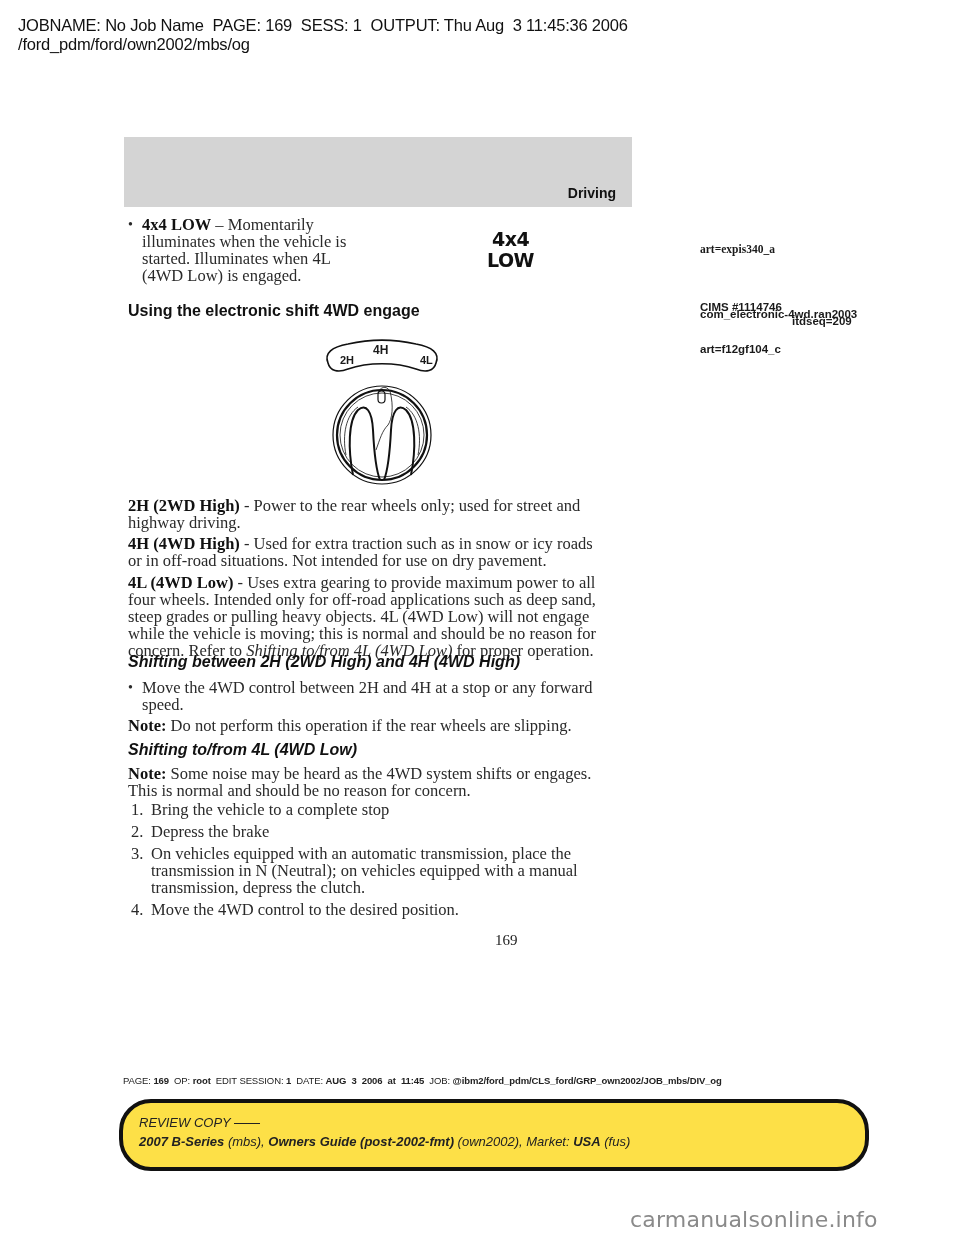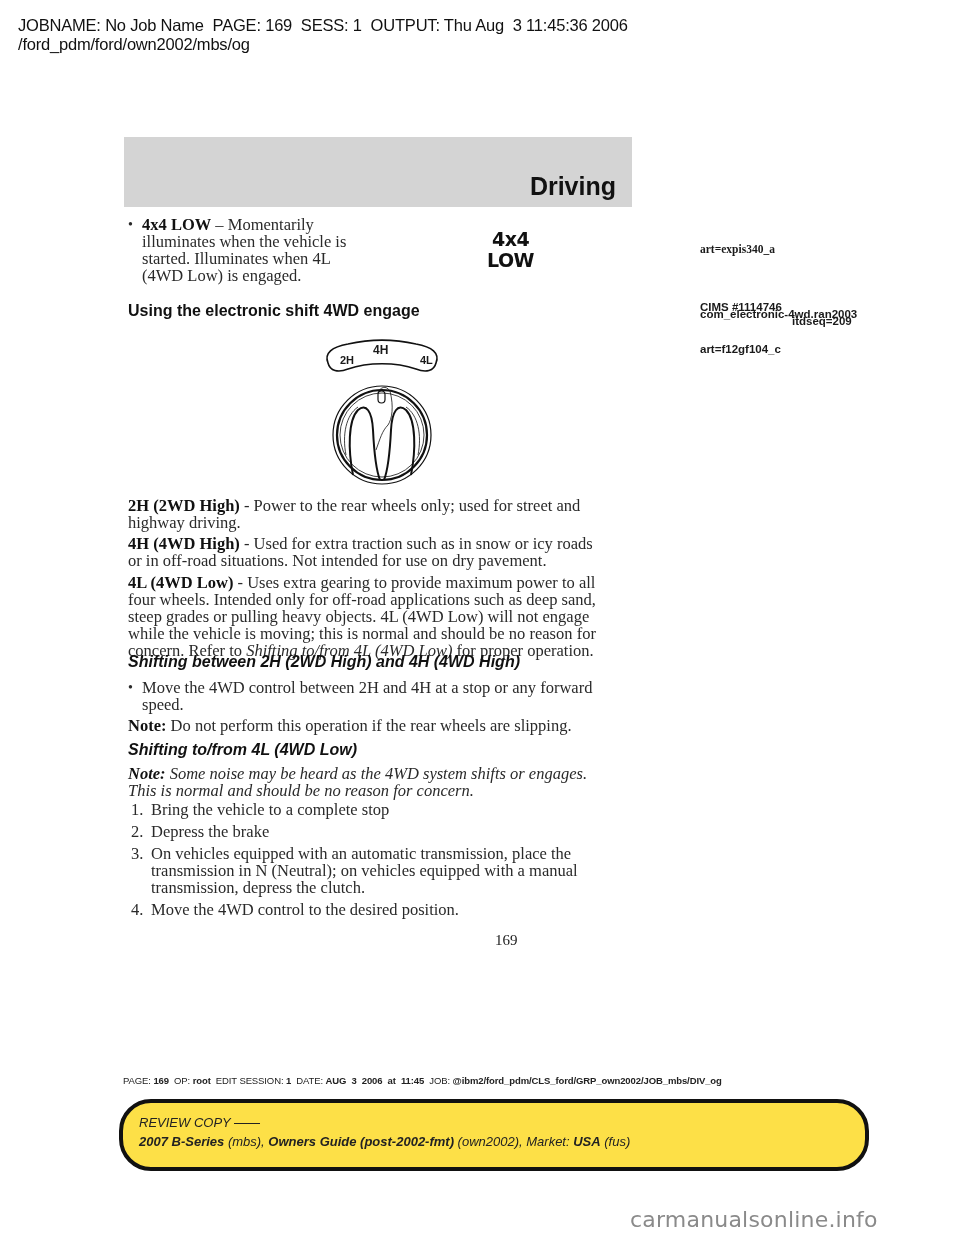--- a/index.html
+++ b/index.html
@@ -2,21 +2,21 @@
 <html><head>
 <meta charset="utf-8">
 <style>
   html, body { margin: 0; padding: 0; background: #ffffff; }
   body { width: 960px; height: 1242px; position: relative; overflow: hidden; color: #1a1a1a; }
 
   .job-header { position: absolute; left: 18px; top: 16px; font-family: "Liberation Sans", sans-serif; font-size: 16.5px; line-height: 19px; color: #111; letter-spacing: -0.2px; }
   .job-header div { white-space: pre; }
 
   .section-box { position: absolute; left: 124px; top: 137px; width: 508px; height: 70px; background: #d4d4d4; }
-  .section-title { position: absolute; right: 16px; bottom: 6px; font-family: "Liberation Sans", sans-serif; font-weight: bold; font-size: 25px; color: #111; }
+  .section-title { position: absolute; right: 16px; bottom: 6px; font-family: "Liberation Sans", sans-serif; font-weight: bold; font-size: 14px; color: #111; }
 
   .serif { font-family: "Liberation Serif", "DejaVu Serif", serif; font-size: 16.5px; line-height: 17px; color: #2a2a2a; }
   .sans-h { font-family: "Liberation Sans", sans-serif; font-weight: bold; font-size: 16px; color: #111; }
 
   .abs { position: absolute; }
   .bullet-row { position: absolute; display: flex; }
   .bullet-dot { width: 14px; flex: none; font-size: 14px; }
   b.serifb { font-weight: bold; color: #111; }
   i { font-style: italic; }
 
@@ -123,21 +123,21 @@
     <div>speed.</div>
   </div>
 </div>
 
 <div class="para serif" style="top:717px;">
   <b class="serifb">Note:</b><span> Do not perform this operation if the rear wheels are slipping.</span>
 </div>
 
 <div class="abs sans-h h-ital" style="left:128px; top:741px;">Shifting to/from 4L (4WD Low)</div>
 
-<div class="para serif" style="top:765px;font-style:italic;">
+<div class="para serif" style="top:765px;">
   <div><b class="serifb">Note:</b><span> Some noise may be heard as the 4WD system shifts or engages.</span></div>
   <div>This is normal and should be no reason for concern.</div>
 </div>
 
 <div class="steps serif" style="top:801px;">
   <div class="step">
     <span class="step-num">1.</span>
     <div>
         <div>Bring the vehicle to a complete stop</div>
       </div>

